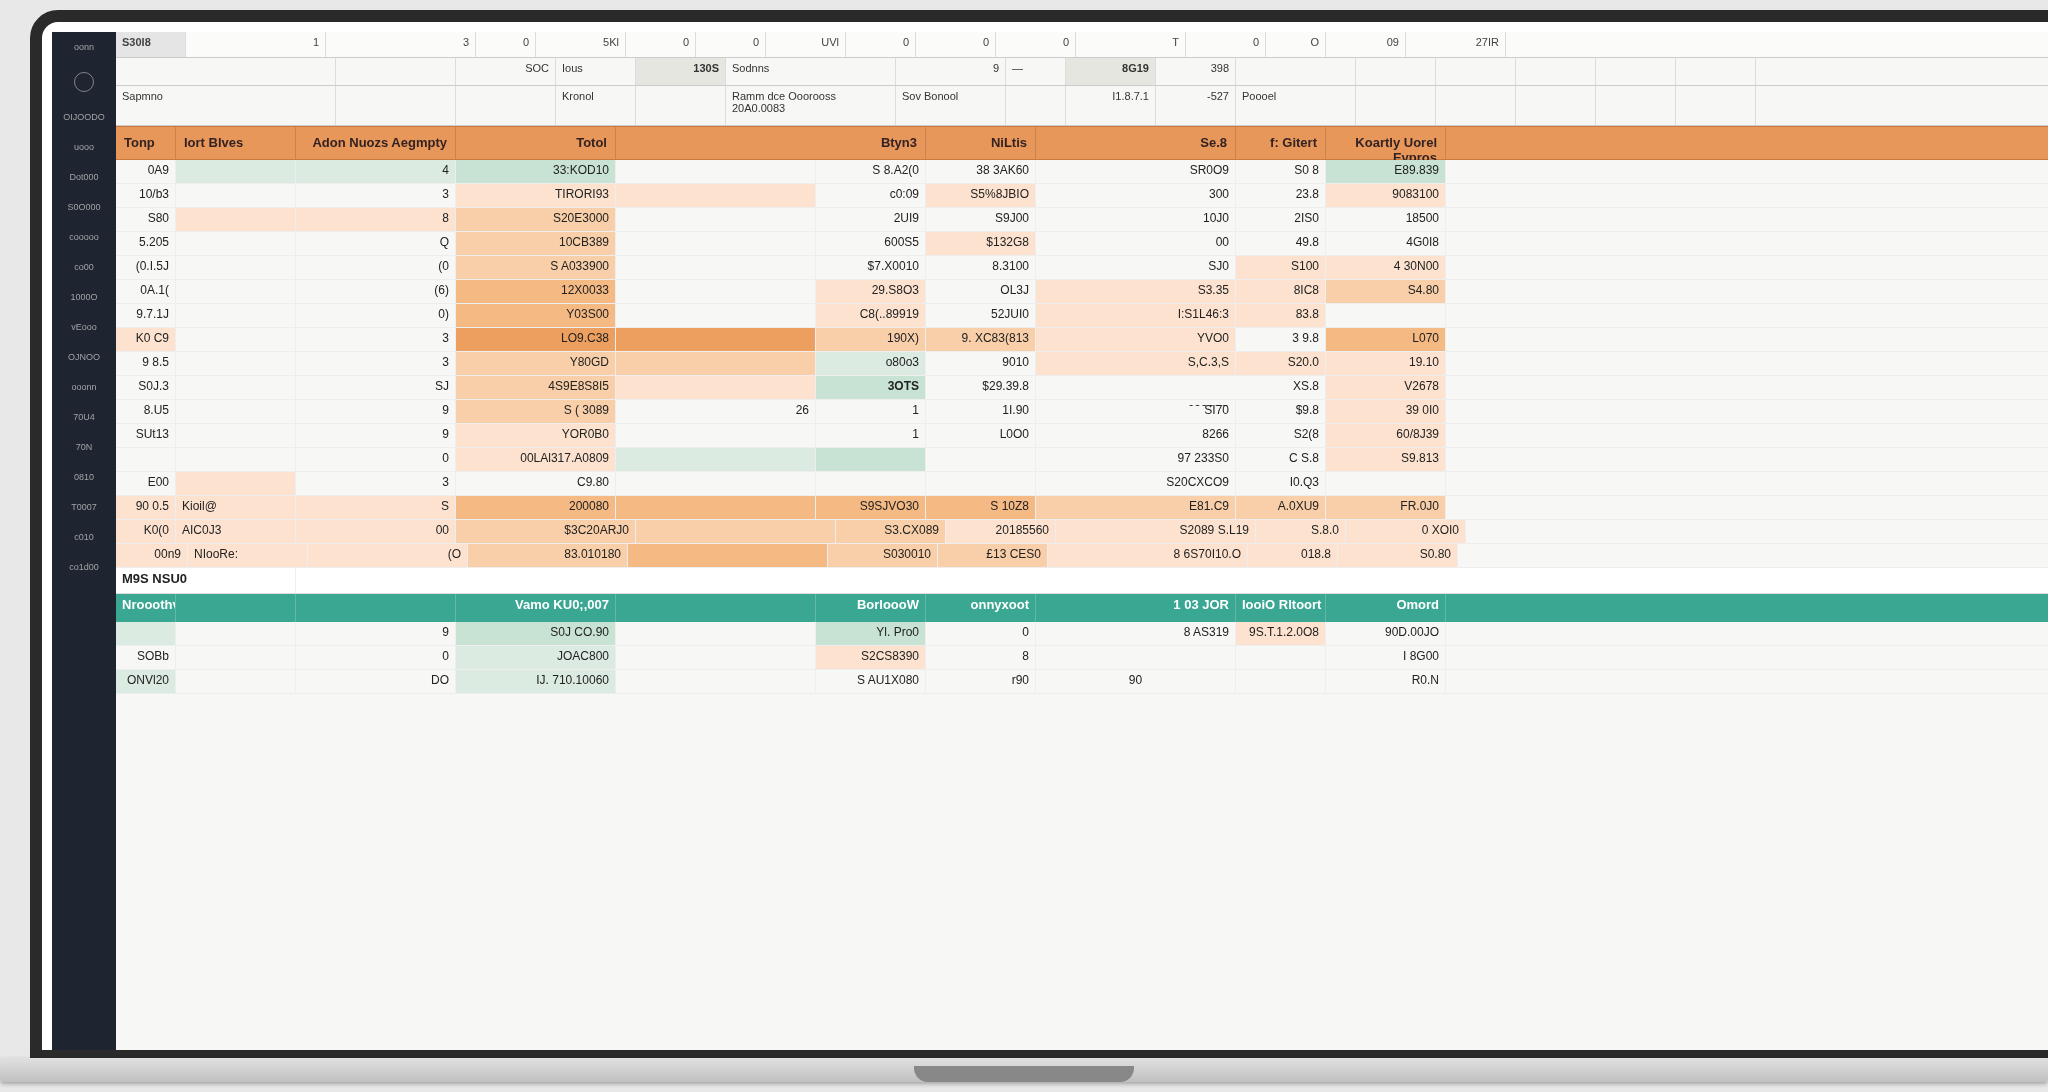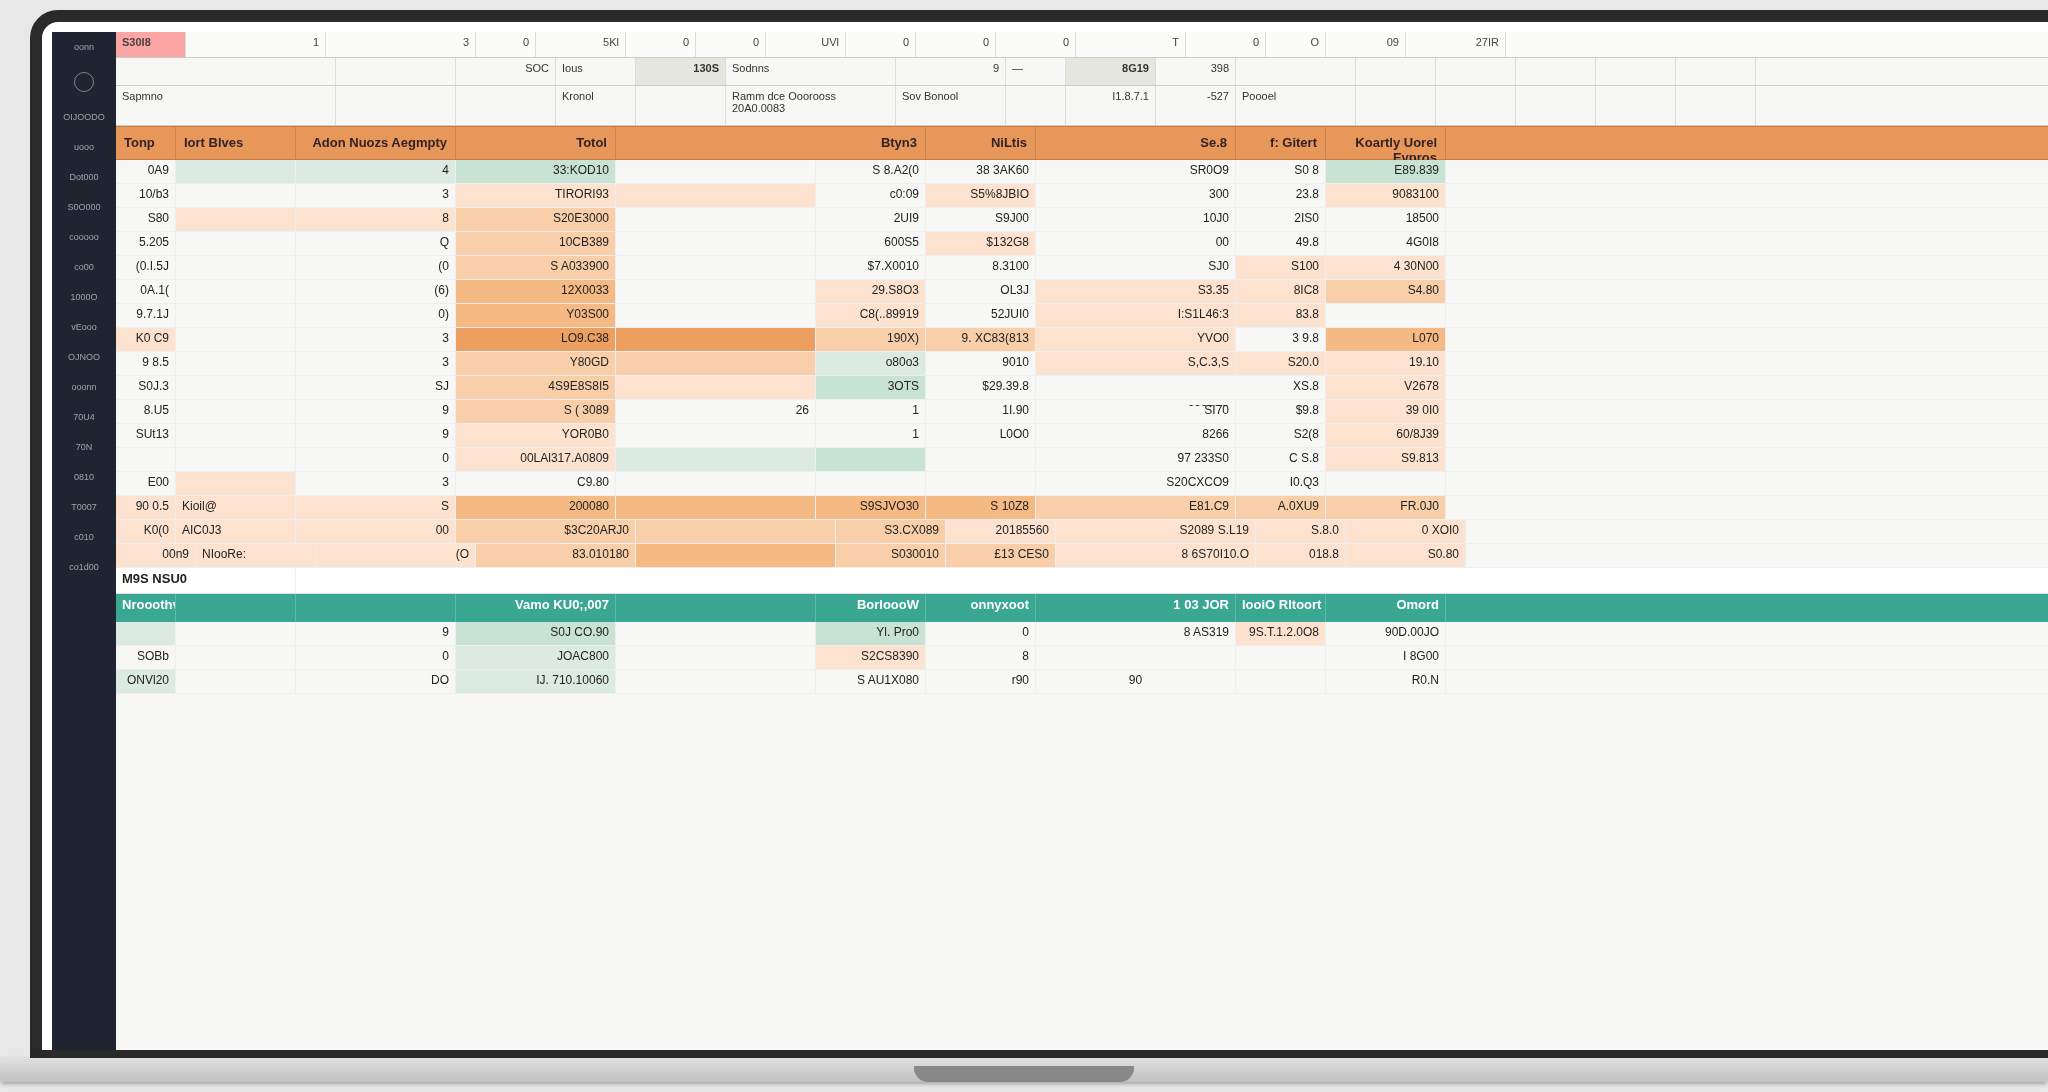--- a/index.html
+++ b/index.html
@@ -193,21 +193,21 @@
         <div class="item">70N</div>
         <div class="item">0810</div>
         <div class="item">T0007</div>
         <div class="item">c010</div>
         <div class="item">co1d00</div>
       </div>
 
       <div class="main" style="position:relative;">
 
         <div class="ruler" id="ruler">
-            <div class="rcell" style="width: 70px; text-align: left; background: #fca5a5; font-weight: 600;">S30I8</div>
+            <div class="rcell" style="width: 70px; text-align: left; background: #e5e5e5; font-weight: 600;">S30I8</div>
             <div class="rcell" style="width: 140px;">1</div>
             <div class="rcell" style="width: 150px;">3</div>
             <div class="rcell" style="width: 60px;">0</div>
             <div class="rcell" style="width: 90px;">5Kl</div>
             <div class="rcell" style="width: 70px;">0</div>
             <div class="rcell" style="width: 70px;">0</div>
             <div class="rcell" style="width: 80px;">UVl</div>
             <div class="rcell" style="width: 70px;">0</div>
             <div class="rcell" style="width: 80px;">0</div>
             <div class="rcell" style="width: 80px;">0</div>
@@ -376,21 +376,21 @@
               <div class="cell c7 sh-pale-or" style="width: 200px;">S,C.3,S</div>
               <div class="cell c8 sh-pale-or" style="width: 90px;">S20.0</div>
               <div class="cell c9 sh-pale-or" style="width: 120px;">19.10</div>
             </div>
             <div class="row">
               <div class="cell c0 " style="width: 60px;">S0J.3</div>
               <div class="cell c1 l" style="width: 120px;"></div>
               <div class="cell c2 " style="width: 160px;">SJ</div>
               <div class="cell c3 sh-lt-or" style="width: 160px;">4S9E8S8I5</div>
               <div class="cell c4 sh-pale-or" style="width: 200px;"></div>
-              <div class="cell c5 sh-lt-gr" style="width: 110px;">3OTS</div>
+              <div class="cell c5 sh-lt-gr" style="width: 110px; font-weight: bold;">3OTS</div>
               <div class="cell c6 " style="width: 110px;">$29.39.8</div>
               <div class="cell c7 " style="width: 200px; margin-top: 24px;">29303S</div>
               <div class="cell c8 " style="width: 90px;">XS.8</div>
               <div class="cell c9 sh-pale-or" style="width: 120px;">V2678</div>
             </div>
             <div class="row">
               <div class="cell c0 " style="width: 60px;">8.U5</div>
               <div class="cell c1 l" style="width: 120px;"></div>
               <div class="cell c2 " style="width: 160px;">9</div>
               <div class="cell c3 sh-lt-or" style="width: 160px;">S ( 3089</div>
@@ -455,21 +455,21 @@
               <div class="cell c2 sh-pale-or" style="width: 160px;">00</div>
               <div class="cell c3 sh-lt-or" style="width: 180px;">$3C20ARJ0</div>
               <div class="cell c4 sh-lt-or" style="width: 200px;"></div>
               <div class="cell c5 sh-lt-or" style="width: 110px;">S3.CX089</div>
               <div class="cell c6 sh-pale-or" style="width: 110px;">20185560</div>
               <div class="cell c7 sh-pale-or" style="width: 200px;">S2089 S.L19</div>
               <div class="cell c8 sh-pale-or" style="width: 90px;">S.8.0</div>
               <div class="cell c9 sh-pale-or" style="width: 120px;">0 XOI0</div>
             </div>
             <div class="row">
-              <div class="cell c0 sh-pale-or" style="width: 80px;">00n9</div>
+              <div class="cell c0 sh-pale-or" style="width: 72px;">00n9</div>
               <div class="cell c1 sh-pale-or l" style="width: 120px;">NIooRe:</div>
               <div class="cell c2 sh-pale-or" style="width: 160px;">(O</div>
               <div class="cell c3 sh-lt-or" style="width: 160px;">83.010180</div>
               <div class="cell c4 sh-mid-or" style="width: 200px;"></div>
               <div class="cell c5 sh-lt-or" style="width: 110px;">S030010</div>
               <div class="cell c6 sh-lt-or" style="width: 110px;">£13 CES0</div>
               <div class="cell c7 sh-pale-or" style="width: 200px;">8 6S70I10.O</div>
               <div class="cell c8 sh-pale-or" style="width: 90px;">018.8</div>
               <div class="cell c9 sh-pale-or" style="width: 120px;">S0.80</div>
             </div>

